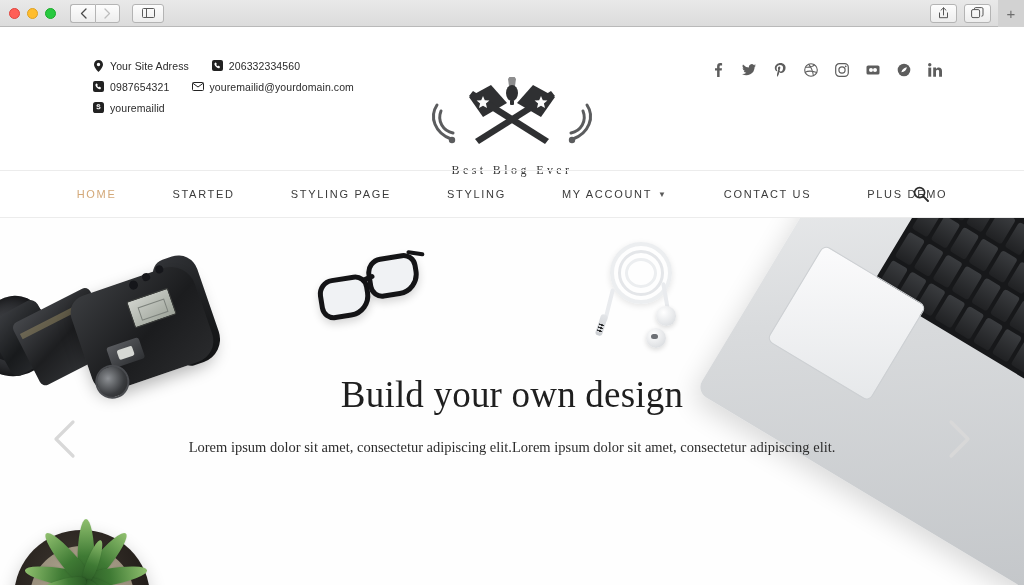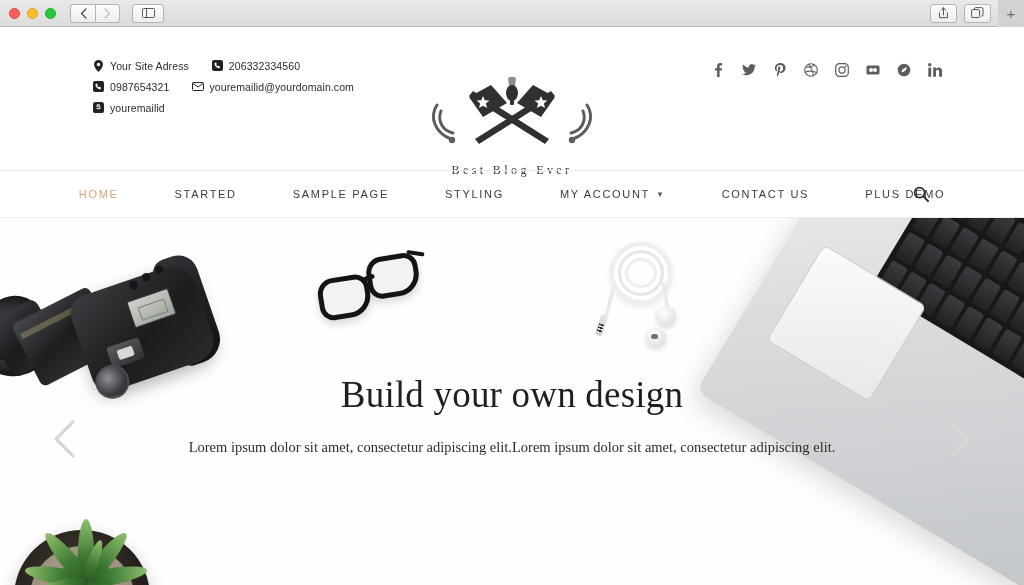--- a/index.html
+++ b/index.html
@@ -351,21 +351,21 @@
 
   <div class="navbar">
     <div class="menu">
       <div class="menu-item active">
         <span>HOME</span>
       </div>
       <div class="menu-item">
         <span>STARTED</span>
       </div>
       <div class="menu-item">
-        <span>SAMPLE PAGE</span>
+        <span>STYLING PAGE</span>
       </div>
       <div class="menu-item">
         <span>STYLING</span>
       </div>
       <div class="menu-item">
         <span>MY ACCOUNT</span>
         <span class="caret">▼</span>
       </div>
       <div class="menu-item">
         <span>CONTACT US</span>

